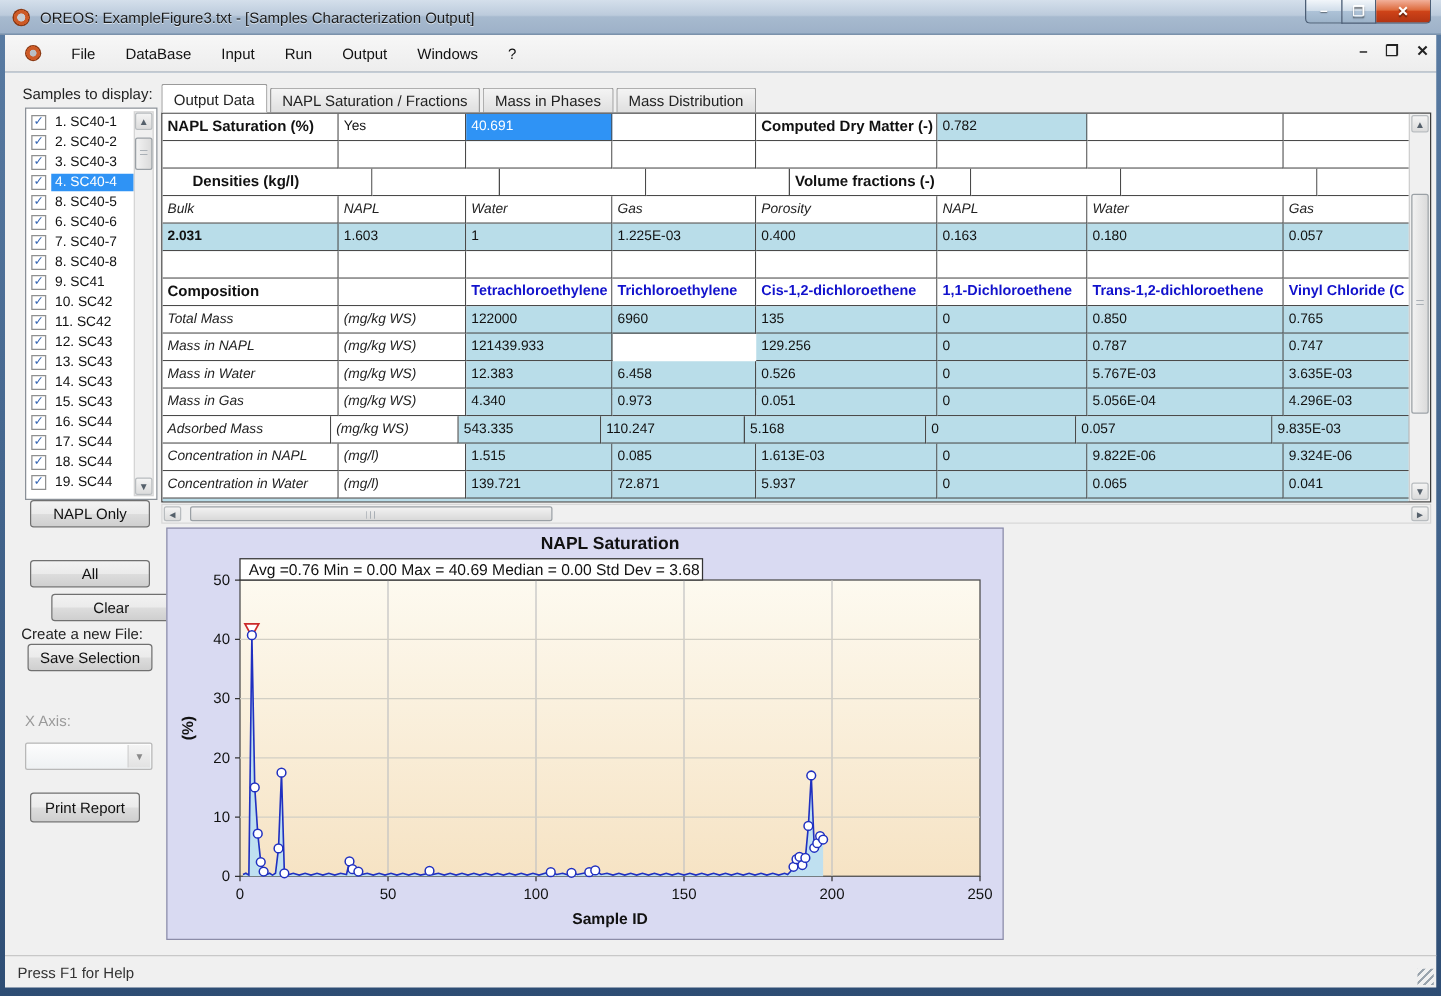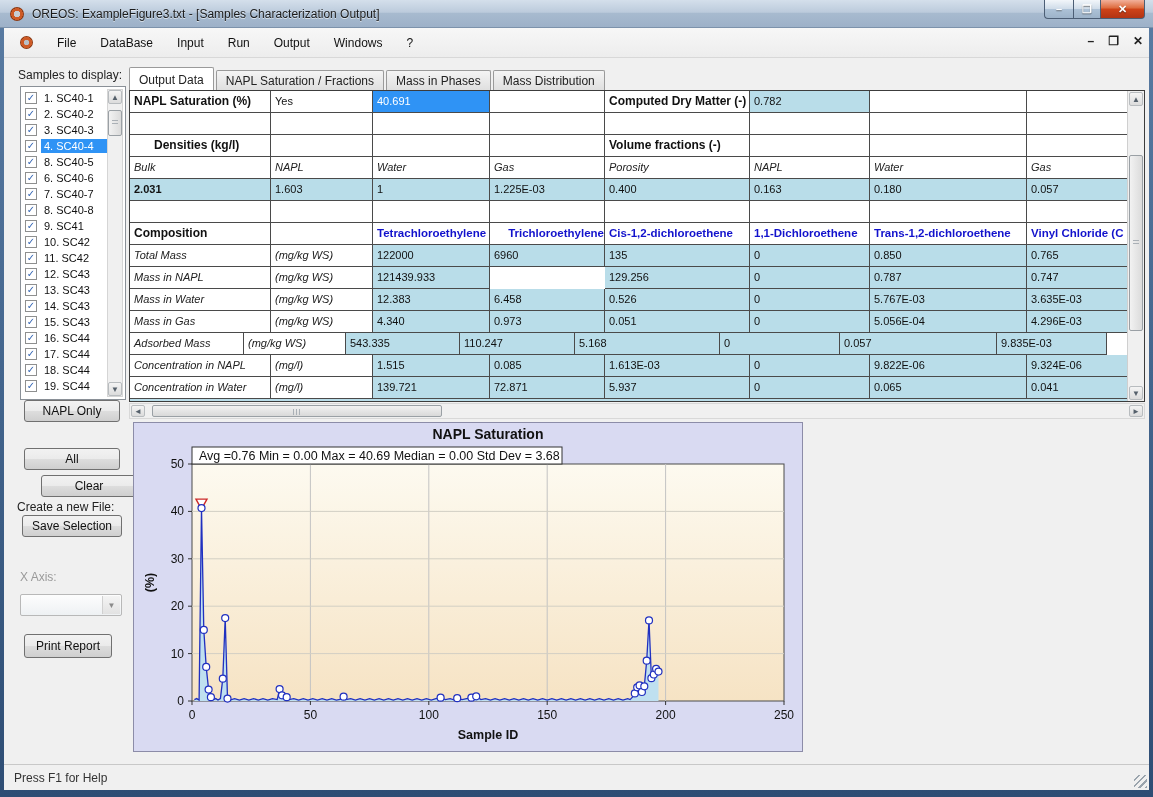--- a/index.html
+++ b/index.html
@@ -253,21 +253,21 @@
           <div class="t-cell" style="width: 141px;"></div>
           <div class="t-cell" style="width: 102px;"></div>
           <div class="t-cell" style="width: 117px;"></div>
           <div class="t-cell" style="width: 115px;"></div>
           <div class="t-cell" style="width: 145px;"></div>
           <div class="t-cell" style="width: 120px;"></div>
           <div class="t-cell" style="width: 157px;"></div>
           <div class="t-cell" style="width: 110px;"></div>
         </div>
         <div class="t-row">
-          <div class="t-cell b" style="width: 141px; padding-left: 24px;">Densities (kg/l)</div>
+          <div class="t-cell b" style="width: 168px; padding-left: 24px;">Densities (kg/l)</div>
           <div class="t-cell" style="width: 102px;"></div>
           <div class="t-cell" style="width: 117px;"></div>
           <div class="t-cell" style="width: 115px;"></div>
           <div class="t-cell b" style="width: 145px;">Volume fractions (-)</div>
           <div class="t-cell" style="width: 120px;"></div>
           <div class="t-cell" style="width: 157px;"></div>
           <div class="t-cell" style="width: 110px;"></div>
         </div>
         <div class="t-row">
           <div class="t-cell i" style="width: 141px;">Bulk</div>
@@ -296,21 +296,21 @@
           <div class="t-cell" style="width: 115px;"></div>
           <div class="t-cell" style="width: 145px;"></div>
           <div class="t-cell" style="width: 120px;"></div>
           <div class="t-cell" style="width: 157px;"></div>
           <div class="t-cell" style="width: 110px;"></div>
         </div>
         <div class="t-row">
           <div class="t-cell b" style="width: 141px;">Composition</div>
           <div class="t-cell" style="width: 102px;"></div>
           <div class="t-cell c" style="width: 117px;">Tetrachloroethylene</div>
-          <div class="t-cell c" style="width: 115px; text-align: right;">Trichloroethylene</div>
+          <div class="t-cell c" style="width: 115px;">Trichloroethylene</div>
           <div class="t-cell c" style="width: 145px;">Cis-1,2-dichloroethene</div>
           <div class="t-cell c" style="width: 120px;">1,1-Dichloroethene</div>
           <div class="t-cell c" style="width: 157px;">Trans-1,2-dichloroethene</div>
           <div class="t-cell c" style="width: 110px;">Vinyl Chloride (C</div>
         </div>
         <div class="t-row">
           <div class="t-cell i" style="width: 141px;">Total Mass</div>
           <div class="t-cell i" style="width: 102px;">(mg/kg WS)</div>
           <div class="t-cell v" style="width: 117px;">122000</div>
           <div class="t-cell v" style="width: 115px;">6960</div>
@@ -343,21 +343,21 @@
           <div class="t-cell i" style="width: 141px;">Mass in Gas</div>
           <div class="t-cell i" style="width: 102px;">(mg/kg WS)</div>
           <div class="t-cell v" style="width: 117px;">4.340</div>
           <div class="t-cell v" style="width: 115px;">0.973</div>
           <div class="t-cell v" style="width: 145px;">0.051</div>
           <div class="t-cell v" style="width: 120px;">0</div>
           <div class="t-cell v" style="width: 157px;">5.056E-04</div>
           <div class="t-cell v" style="width: 110px;">4.296E-03</div>
         </div>
         <div class="t-row">
-          <div class="t-cell i" style="width: 114px;">Adsorbed Mass</div>
+          <div class="t-cell i" style="width: 135px;">Adsorbed Mass</div>
           <div class="t-cell i" style="width: 102px;">(mg/kg WS)</div>
           <div class="t-cell v" style="width: 114px;">543.335</div>
           <div class="t-cell v" style="width: 115px;">110.247</div>
           <div class="t-cell v" style="width: 145px;">5.168</div>
           <div class="t-cell v" style="width: 120px;">0</div>
           <div class="t-cell v" style="width: 157px;">0.057</div>
           <div class="t-cell v" style="width: 110px;">9.835E-03</div>
         </div>
         <div class="t-row">
           <div class="t-cell i" style="width: 141px;">Concentration in NAPL</div>

